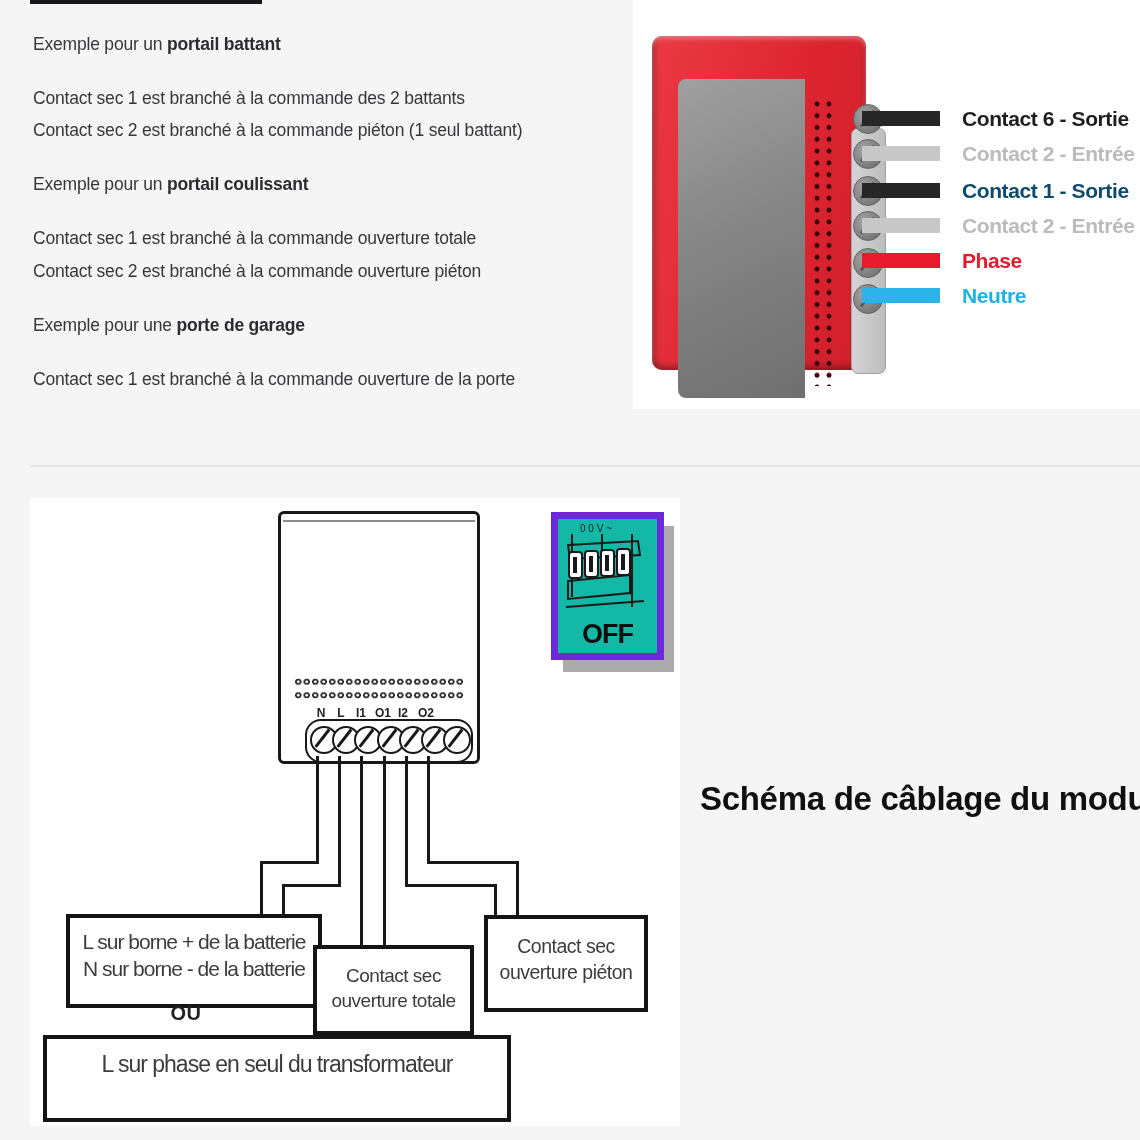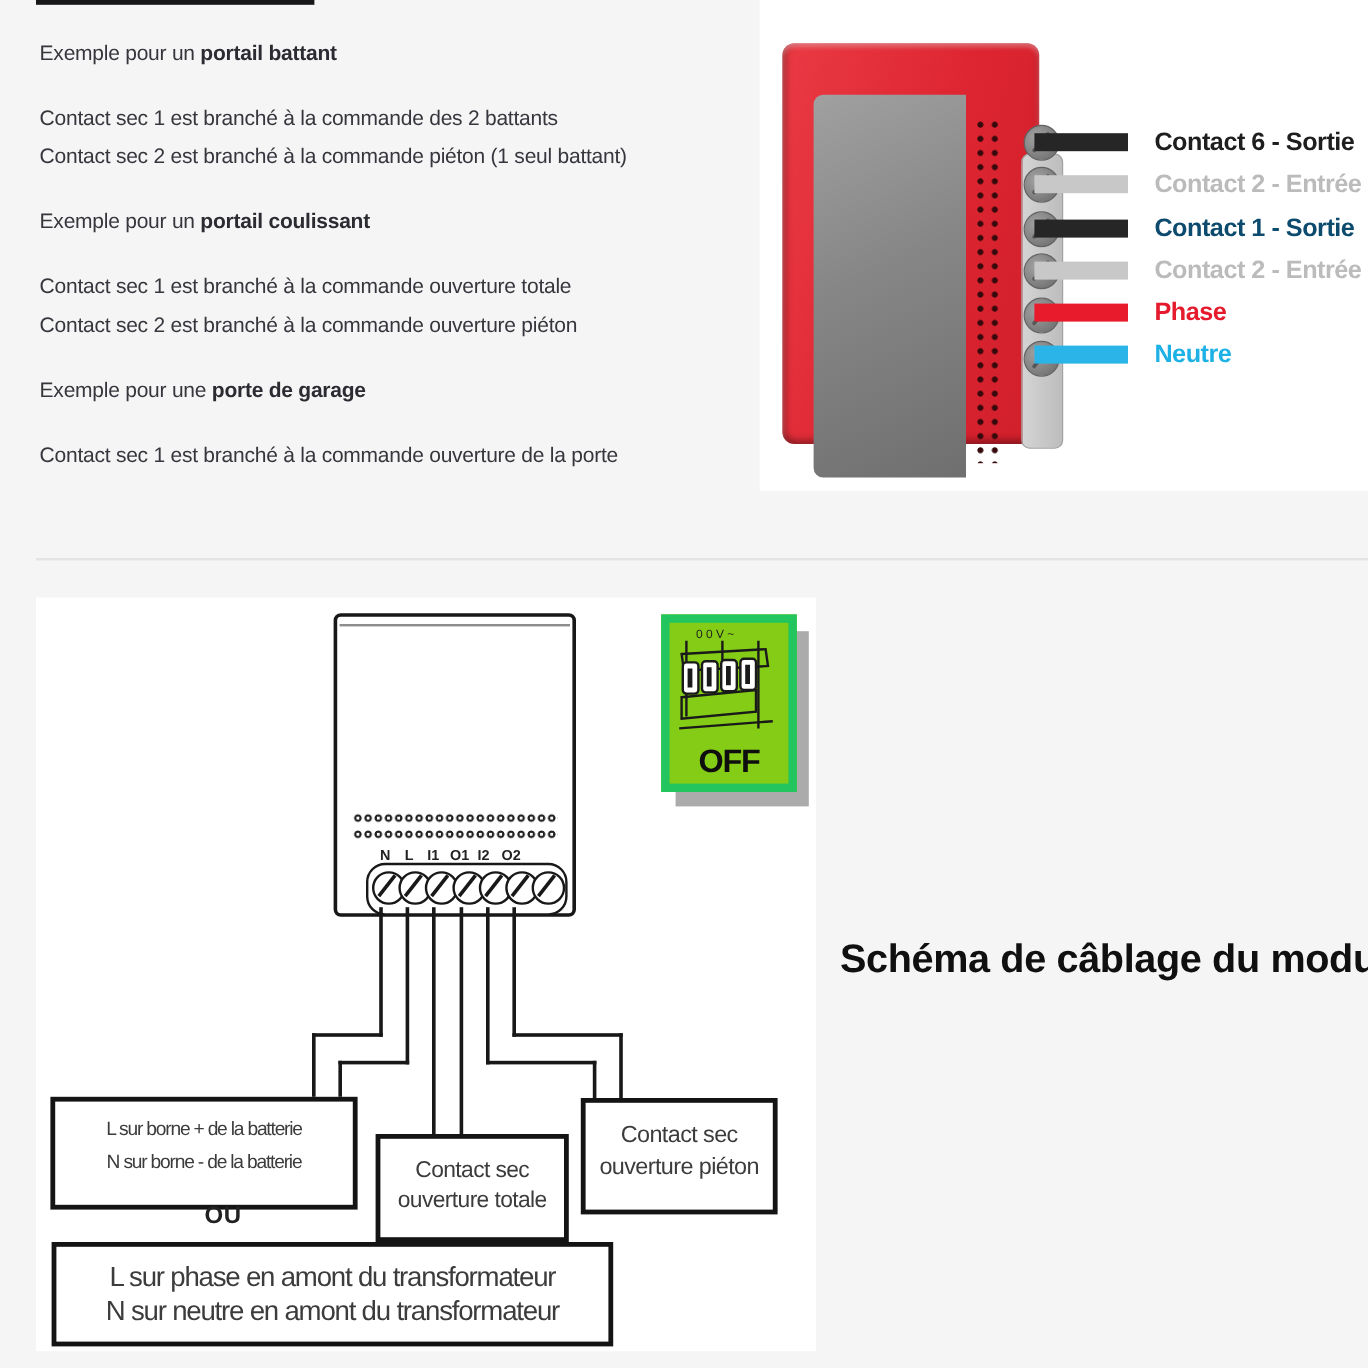--- a/index.html
+++ b/index.html
@@ -40,21 +40,21 @@
   .tlabel{position:absolute;top:192px;width:22px;text-align:center;font-size:12px;font-weight:bold;color:#222;}
   .sch-tstrip{position:absolute;left:24px;top:205px;width:164px;height:40px;border:2.5px solid #181818;border-radius:16px;background:#fff;}
   .sch-screw{position:absolute;top:5px;width:24px;height:24px;border:2px solid #181818;border-radius:50%;background:#fff;}
   .sch-screw .slot{position:absolute;left:9px;top:-1px;width:2.5px;height:22px;background:#181818;transform:rotate(38deg);}
   .wire{position:absolute;background:#181818;}
   .wire.v{width:3px;}
   .wire.h{height:3px;}
   .sch-box{position:absolute;border:4px solid #141414;background:#fff;text-align:center;color:#3c3c3c;}
   .sch-box div{white-space:nowrap;}
   .or-label{position:absolute;left:106px;top:504px;width:100px;text-align:center;font-size:20px;font-weight:bold;color:#222;letter-spacing:0.5px;}
-  .off-icon{position:absolute;left:521px;top:14px;width:99px;height:134px;border:7px solid #22c55e;background:#84cc16;
+  .off-icon{position:absolute;left:521px;top:14px;width:99px;height:134px;border:7px solid #6d28d9;background:#14b8a6;
     box-shadow:11px 13px 0 -1px #ababab;}
   .off-label{position:absolute;left:0;right:0;bottom:3px;text-align:center;font-size:27px;font-weight:bold;color:#0e0e0e;letter-spacing:-1px;}
   
   .caption{left:700px;top:780px;width:410px;margin:0;text-align:center;font-size:33px;font-weight:bold;color:#101010;letter-spacing:-0.3px;white-space:nowrap;}
 </style>
 </head>
 <body>
 
 <div class="abs top-strip"></div>
 
@@ -170,36 +170,35 @@
   <div class="wire v" style="left:353px;top:258px;height:192px"></div>
 
   <div class="wire v" style="left:375px;top:258px;height:131px"></div>
   <div class="wire h" style="left:375px;top:386px;width:92px"></div>
   <div class="wire v" style="left:464px;top:386px;height:32px"></div>
 
   <div class="wire v" style="left:397px;top:258px;height:108px"></div>
   <div class="wire h" style="left:397px;top:363px;width:92px"></div>
   <div class="wire v" style="left:486px;top:363px;height:55px"></div>
 
-  <div class="sch-box" style="left:12px;top:416px;width:248px;height:76px;padding-top:10px;font-size:16px;letter-spacing:-1px;line-height:27px">
+  <div class="sch-box" style="left:36px;top:416px;width:248px;height:76px;padding-top:10px;font-size:21px;letter-spacing:-1px;line-height:27px">
     <div>L sur borne + de la batterie</div>
     <div>N sur borne - de la batterie</div>
   </div>
   <div class="or-label">OU</div>
   <div class="sch-box" style="left:283px;top:447px;width:153px;height:68px;padding-top:14px;font-size:19px;letter-spacing:-0.5px;line-height:25px">
     <div>Contact sec</div>
     <div>ouverture totale</div>
   </div>
   <div class="sch-box" style="left:454px;top:417px;width:156px;height:75px;padding-top:14px;font-size:19.5px;letter-spacing:-0.5px;line-height:26px">
     <div>Contact sec</div>
     <div>ouverture piéton</div>
   </div>
   <div class="sch-box" style="left:13px;top:537px;width:460px;height:68px;padding-top:11px;font-size:23px;letter-spacing:-1px;line-height:28px">
-    <div>L sur phase en amont du transformateur</div>
-    <div>N sur neutre en amont du transformateur</div>
+    <div>L sur phase en seul du transformateur</div>
   </div>
 
   <div class="off-icon">
     <svg width="99" height="95" viewBox="0 0 99 95">
       <text x="22" y="13" font-size="10" fill="#222">0 0 V ~</text>
       <g stroke="#1a1a1a" stroke-width="2" fill="none">
         <line x1="14" y1="15" x2="14" y2="78"></line>
         <line x1="44" y1="15" x2="44" y2="40"></line>
         <line x1="74" y1="15" x2="74" y2="88"></line>
         <path d="M10 26 L80 22 L82 36 L12 40 Z"></path>

